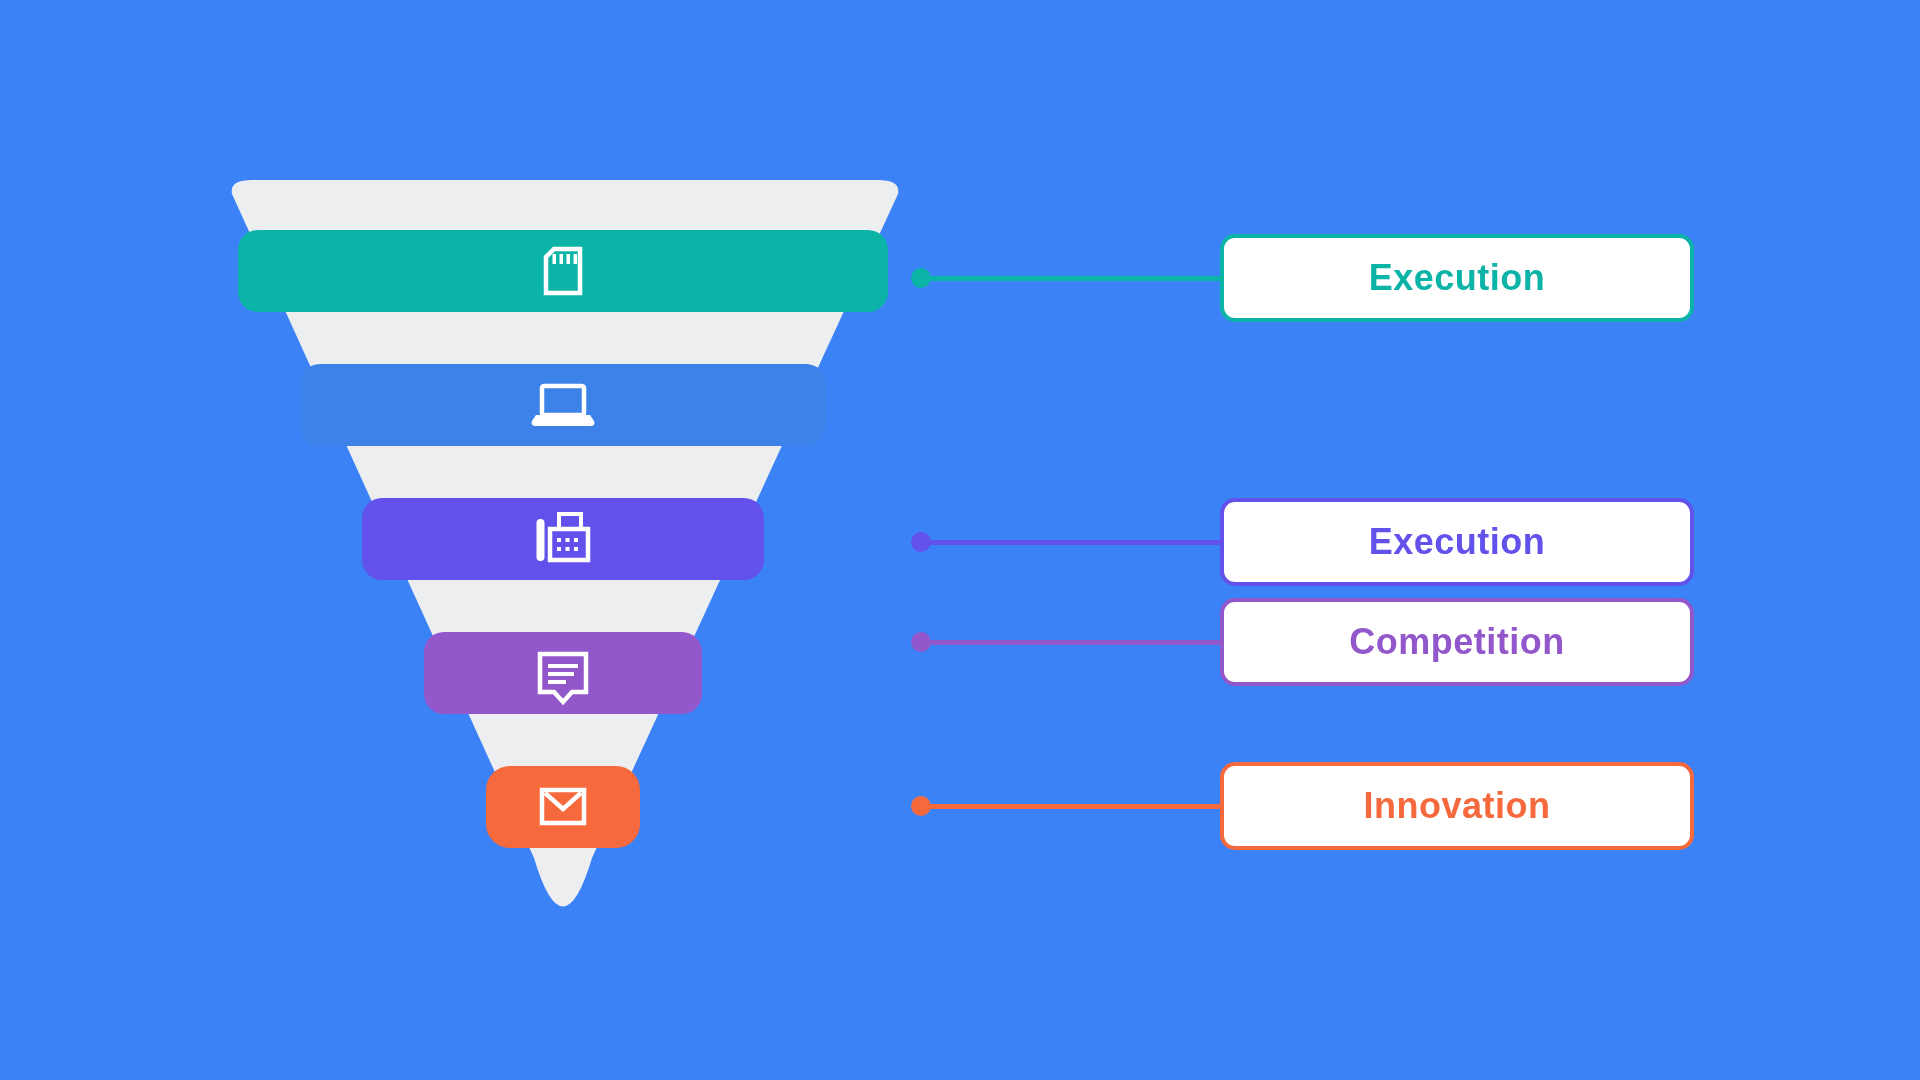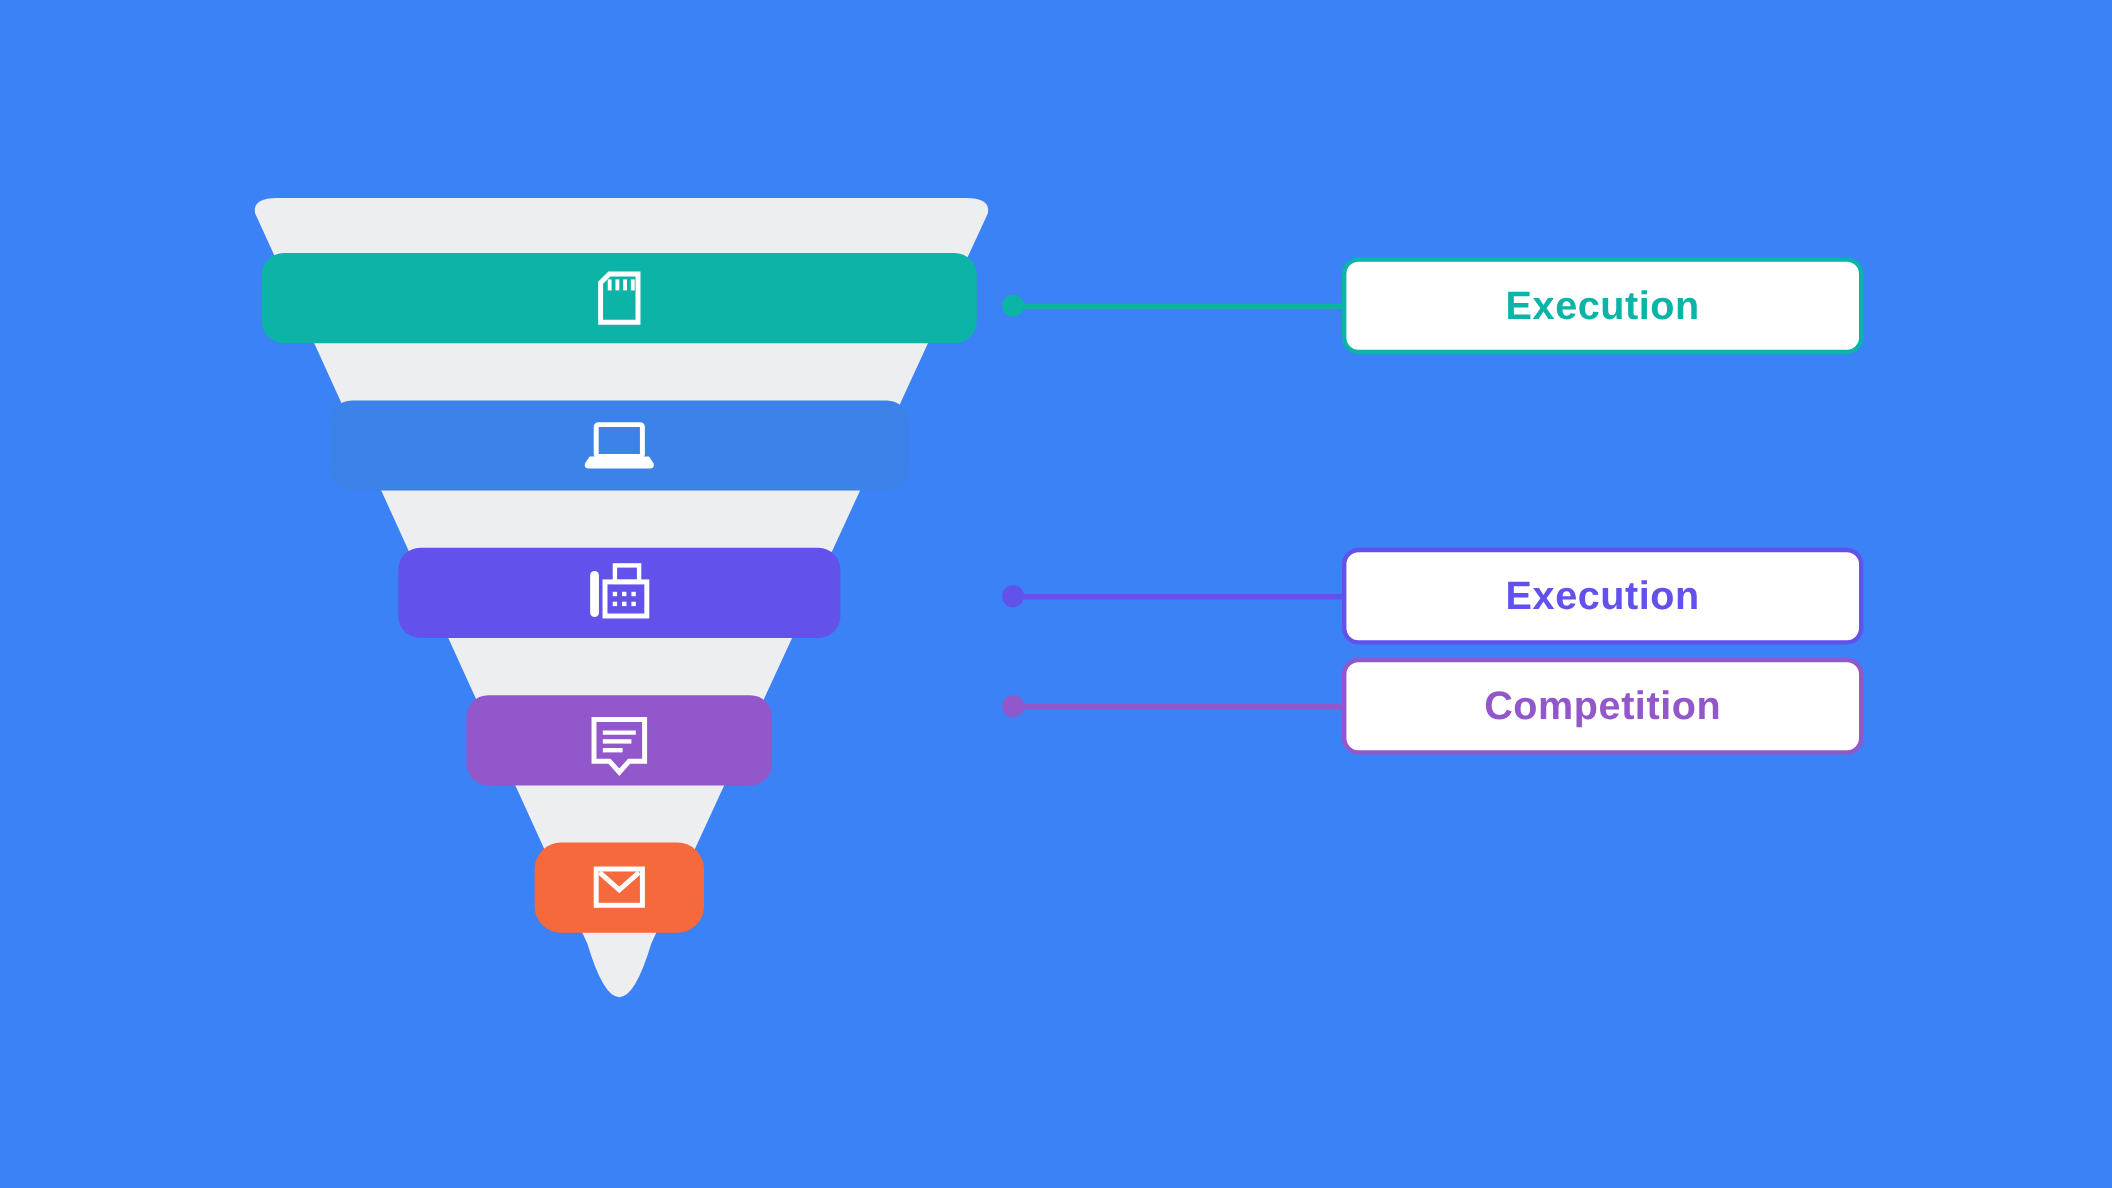--- a/index.html
+++ b/index.html
@@ -146,14 +146,21 @@
   </div>
 
   <div class="row row-4" style="--c: #9257ca;">
     <span class="dot"></span>
     <span class="line"></span>
     <div class="label-box">
       <span class="label-text">Competition</span>
     </div>
   </div>
 
+  <div class="row row-5" style="--c: #f6693c;">
+    <span class="dot"></span>
+    <span class="line"></span>
+    <div class="label-box">
+      <span class="label-text">Innovation</span>
+    </div>
+  </div>
 
 </div>
 
 </body></html>

